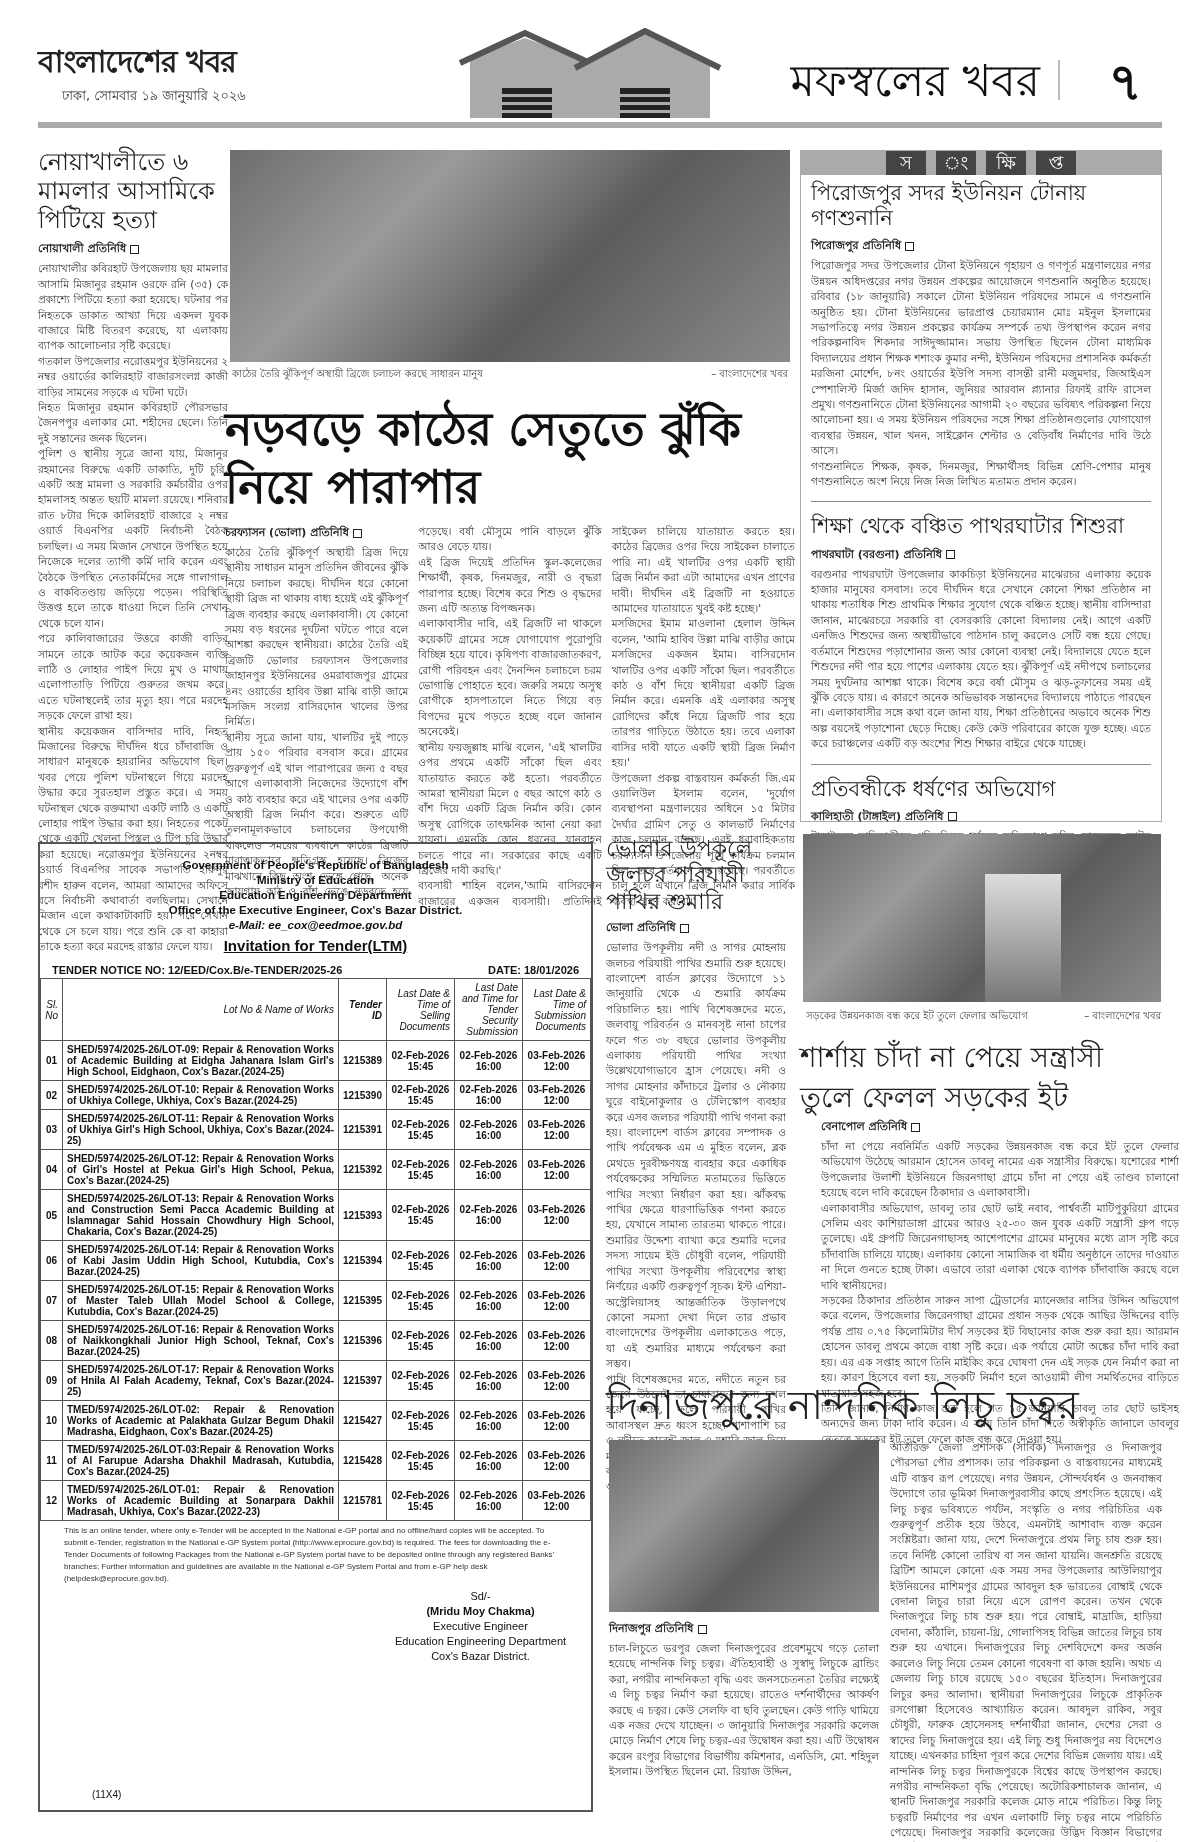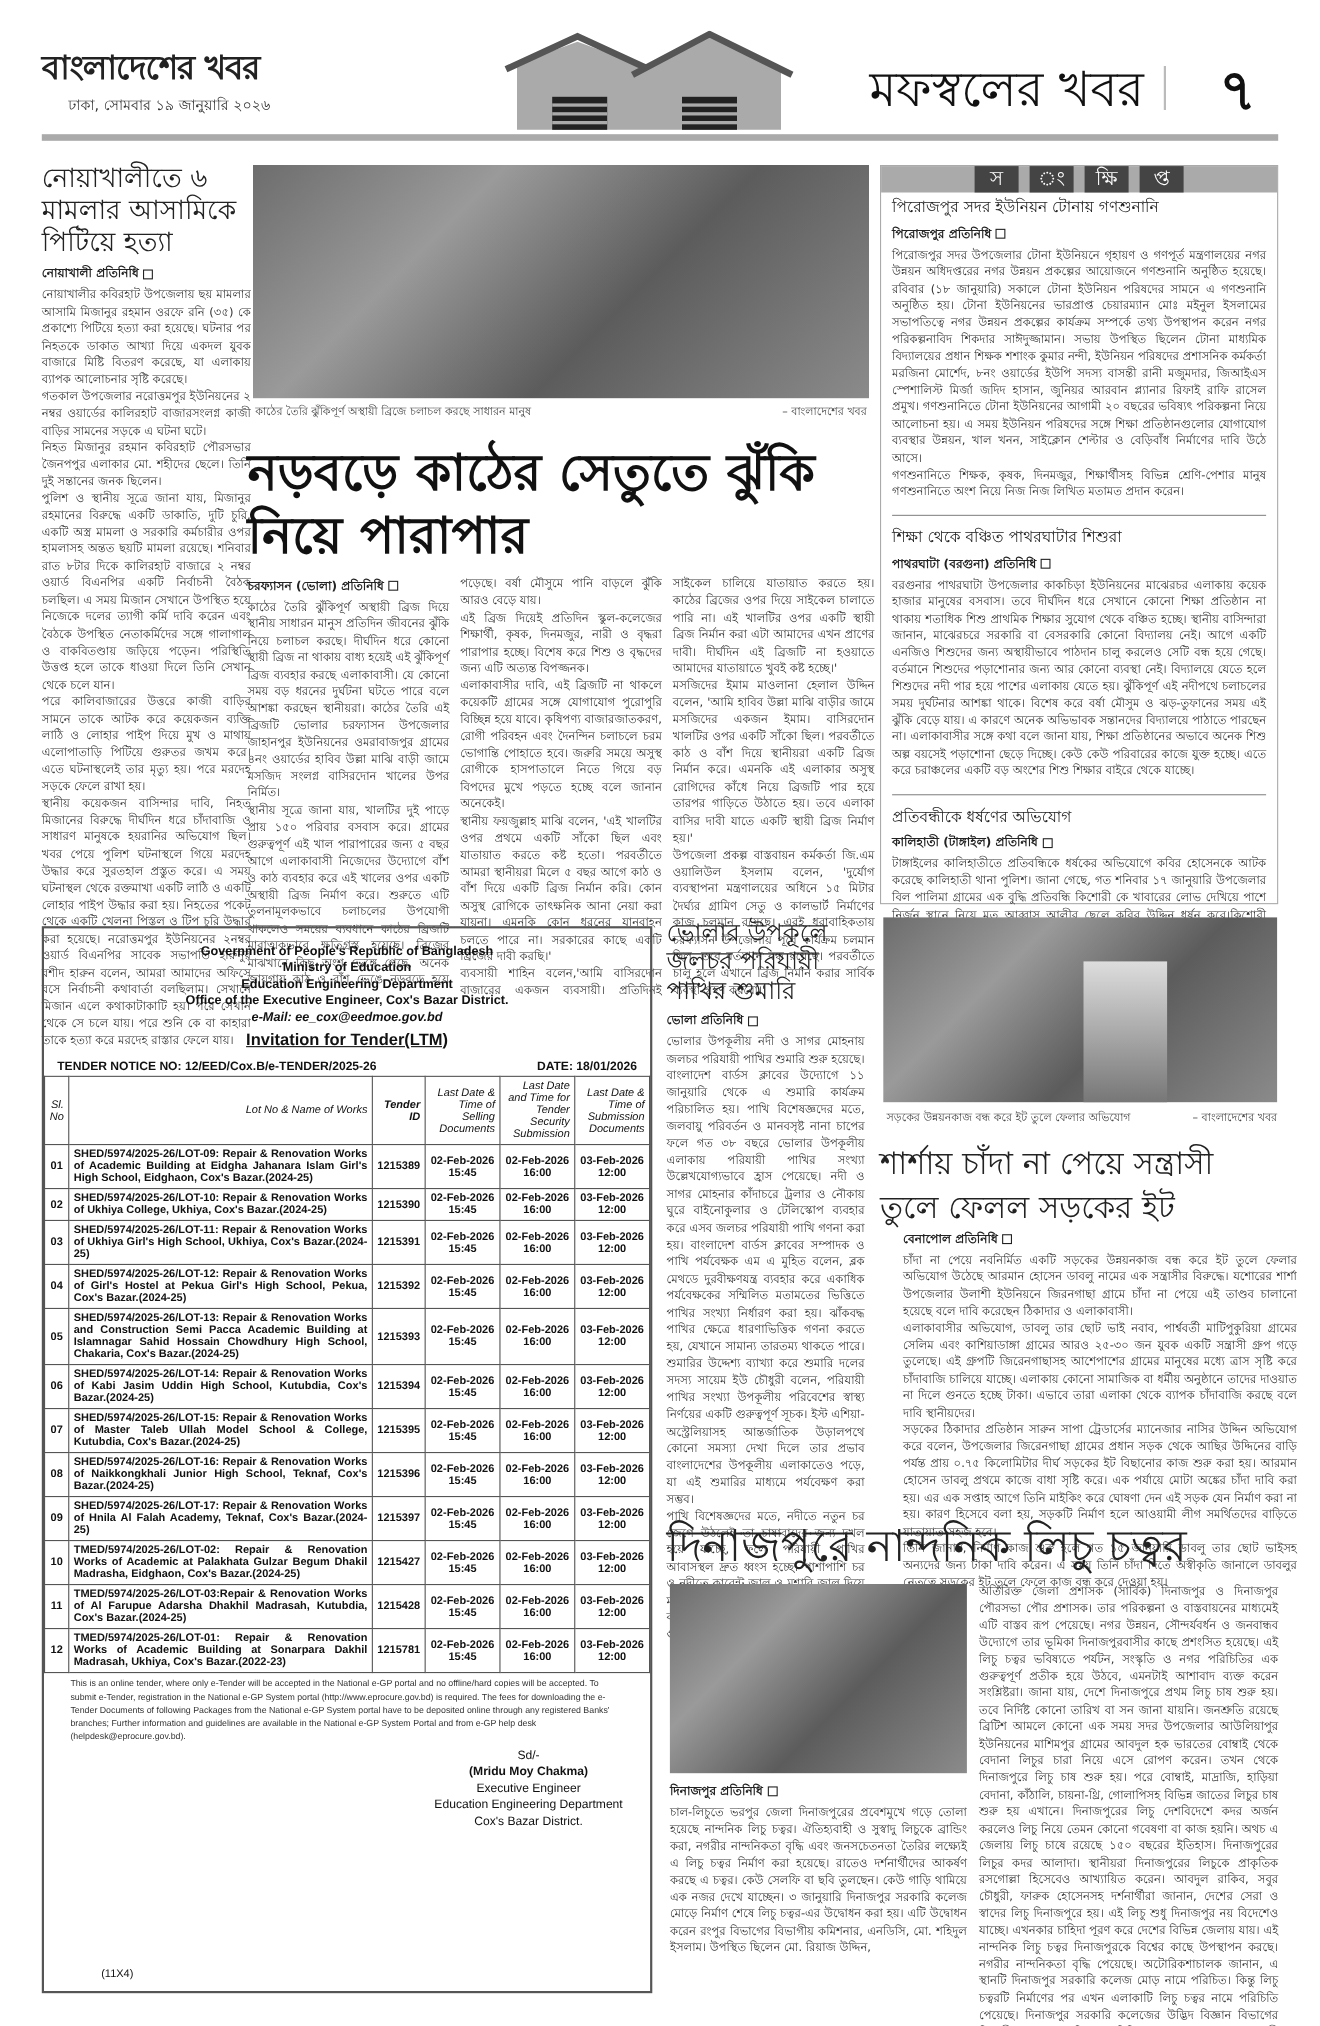--- a/index.html
+++ b/index.html
@@ -29,21 +29,21 @@
   .bridge-cap { left: 232px; top: 366px; width: 556px; display: flex; justify-content: space-between; }
 
   .main-hl { left: 225px; top: 400px; width: 570px; font-size: 46px; font-weight: bold; line-height: 58px; color: #111; font-family: "DejaVu Serif", serif; }
   .main-body { left: 225px; top: 524px; width: 570px; column-count: 3; column-gap: 10px; }
 
   
   .brief-box { left: 800px; top: 150px; width: 362px; height: 672px; border: 1px solid #aaa; }
   .brief-bar { height: 24px; background: #aaa; display: flex; justify-content: center; gap: 10px; }
   .brief-bar span { background: #444; color: #fff; width: 40px; text-align: center; font-size: 18px; line-height: 24px; }
   .brief-item { padding: 6px 10px 6px 10px; }
-  .brief-item .hl { font-size: 14px; margin-bottom: 6px; }
+  .brief-item .hl { font-size: 21px; margin-bottom: 6px; }
   .brief-rule { height: 1px; background: #888; margin: 6px 10px; }
 
   
   .tender { left: 38px; top: 842px; width: 555px; height: 970px; border: 2px solid #555; font-family: "Liberation Sans", sans-serif; color: #111; }
   .tender .t-head { text-align: center; font-size: 11.5px; font-weight: bold; line-height: 15px; margin-top: 14px; }
   .tender .t-email { font-style: italic; }
   .tender .t-title { text-align:center; font-size: 15px; font-weight: bold; text-decoration: underline; margin-top: 4px; }
   .tender .t-meta { display:flex; justify-content: space-between; font-size: 11px; font-weight: bold; padding: 10px 12px 2px 12px; }
   .tender table { width: 100%; border-collapse: collapse; font-size: 10px; }
   .tender th, .tender td { border: 1px solid #555; padding: 3px 4px; vertical-align: middle; }

